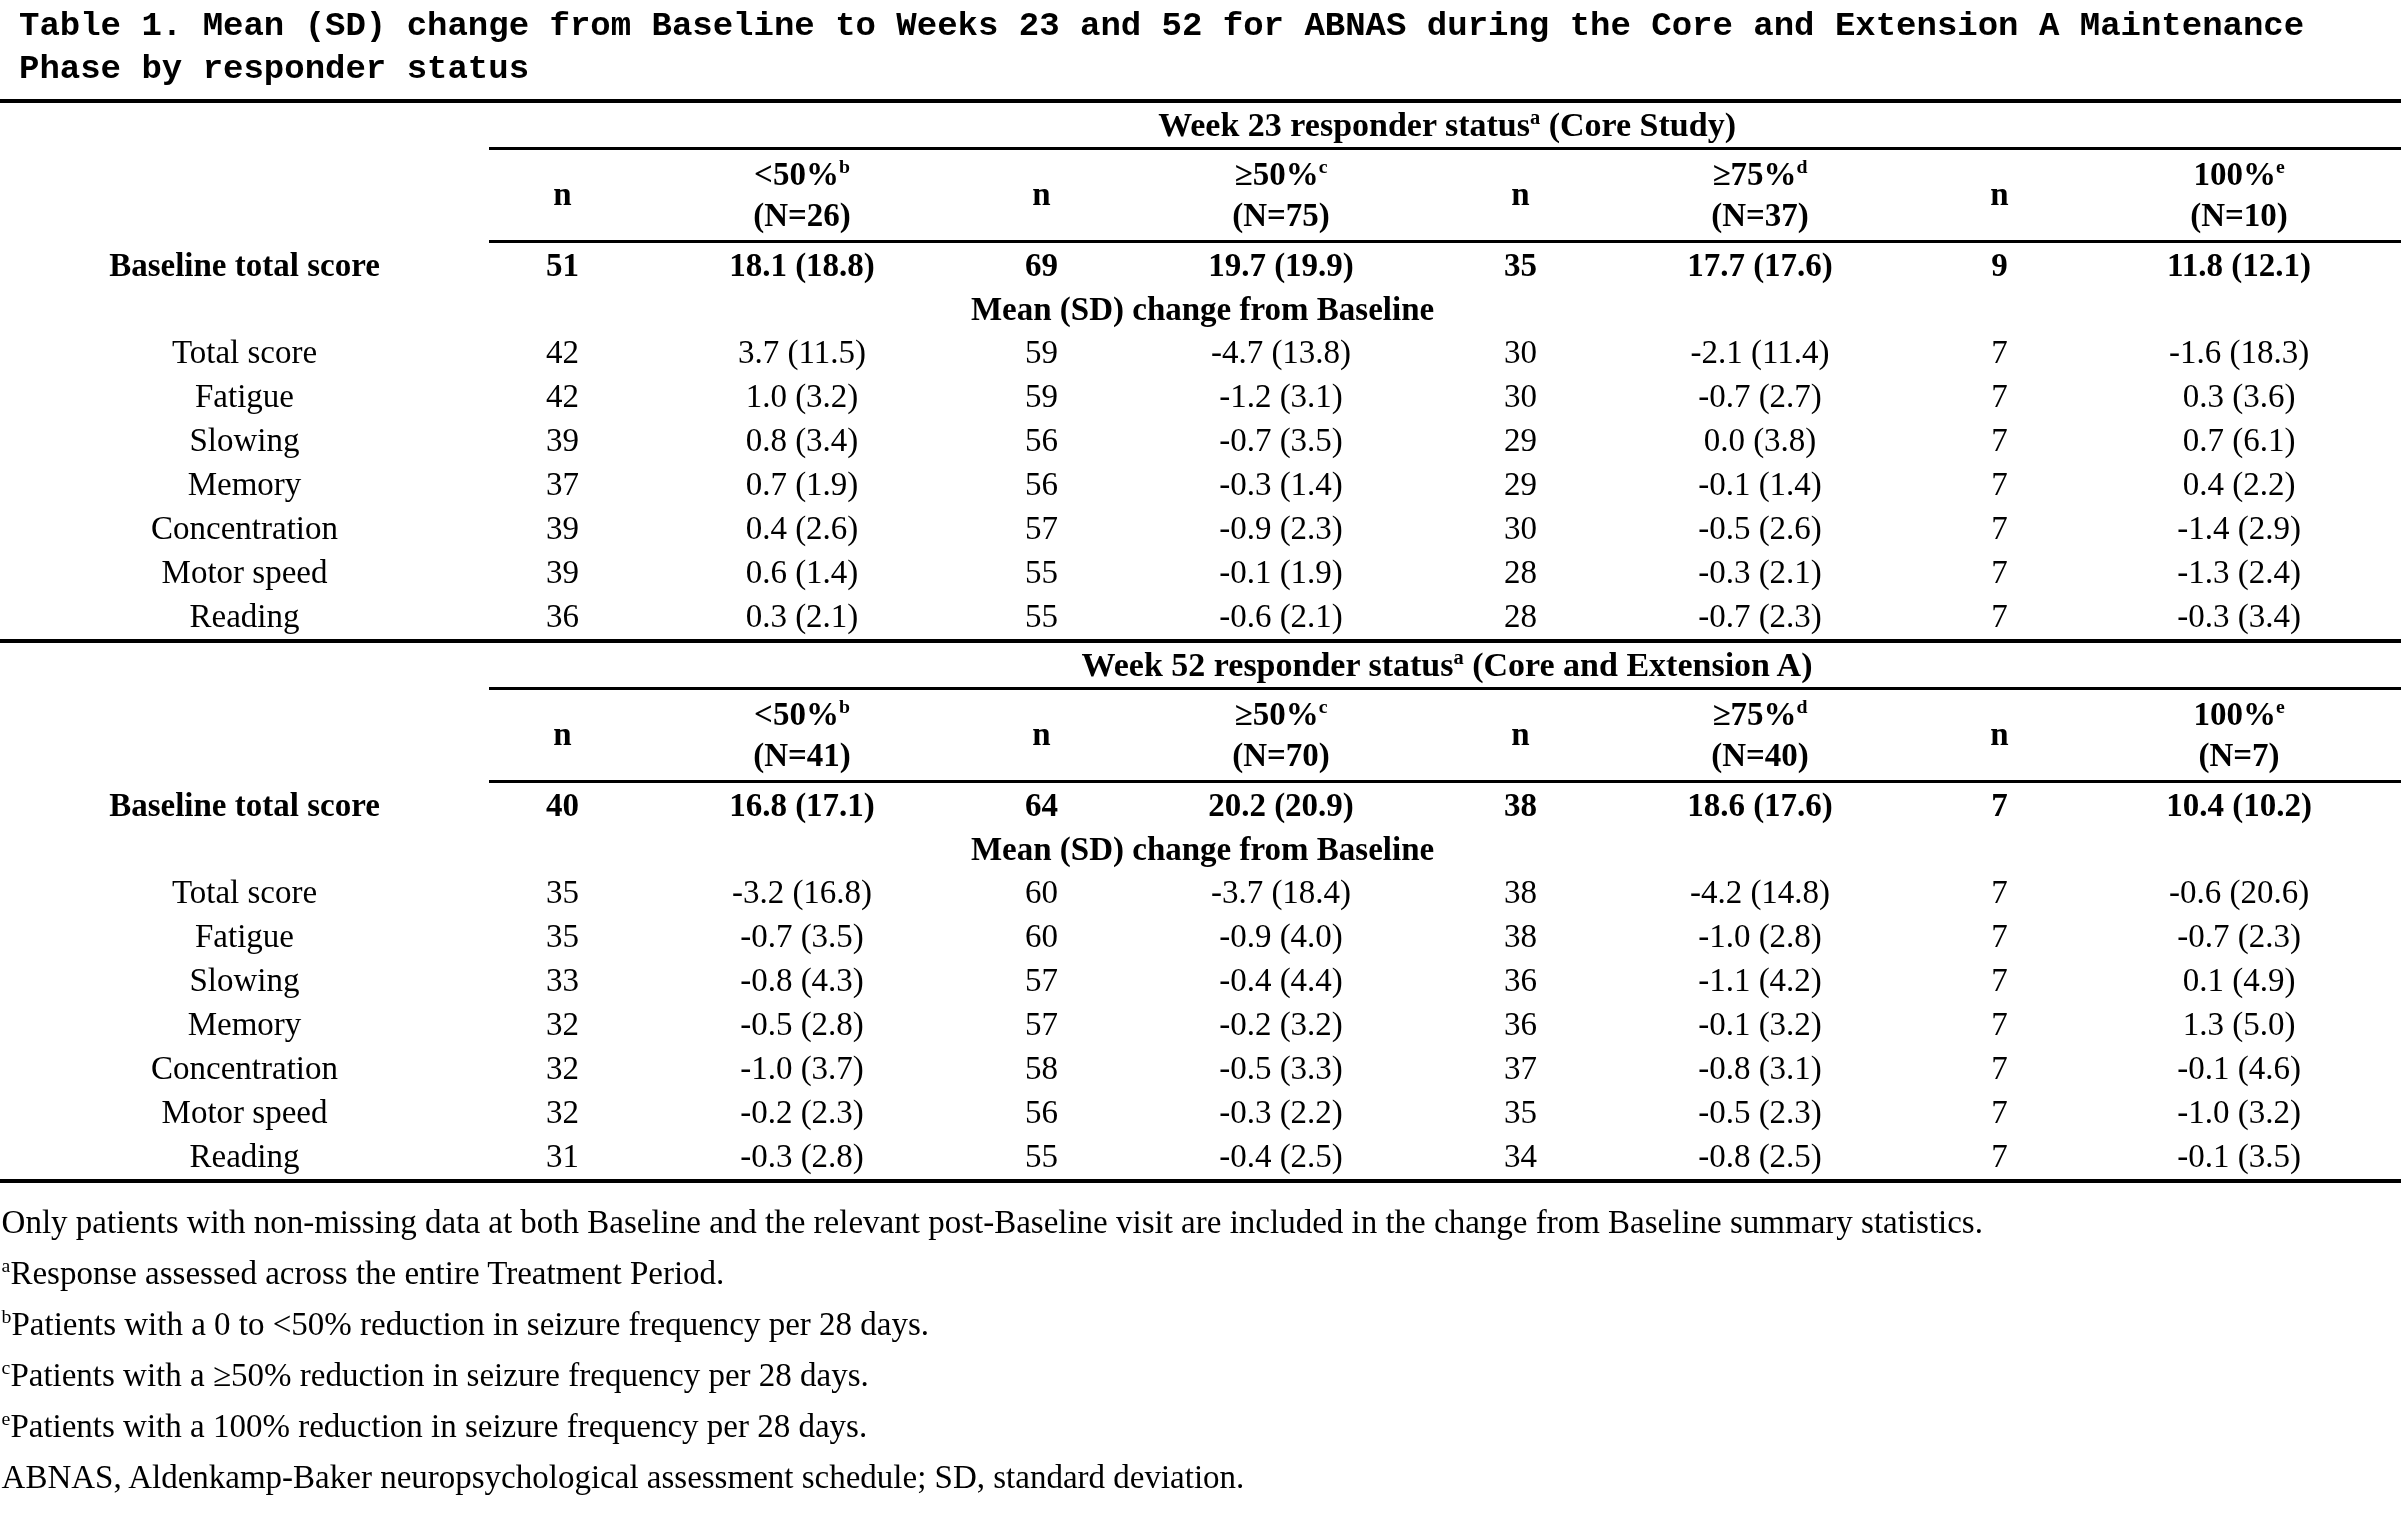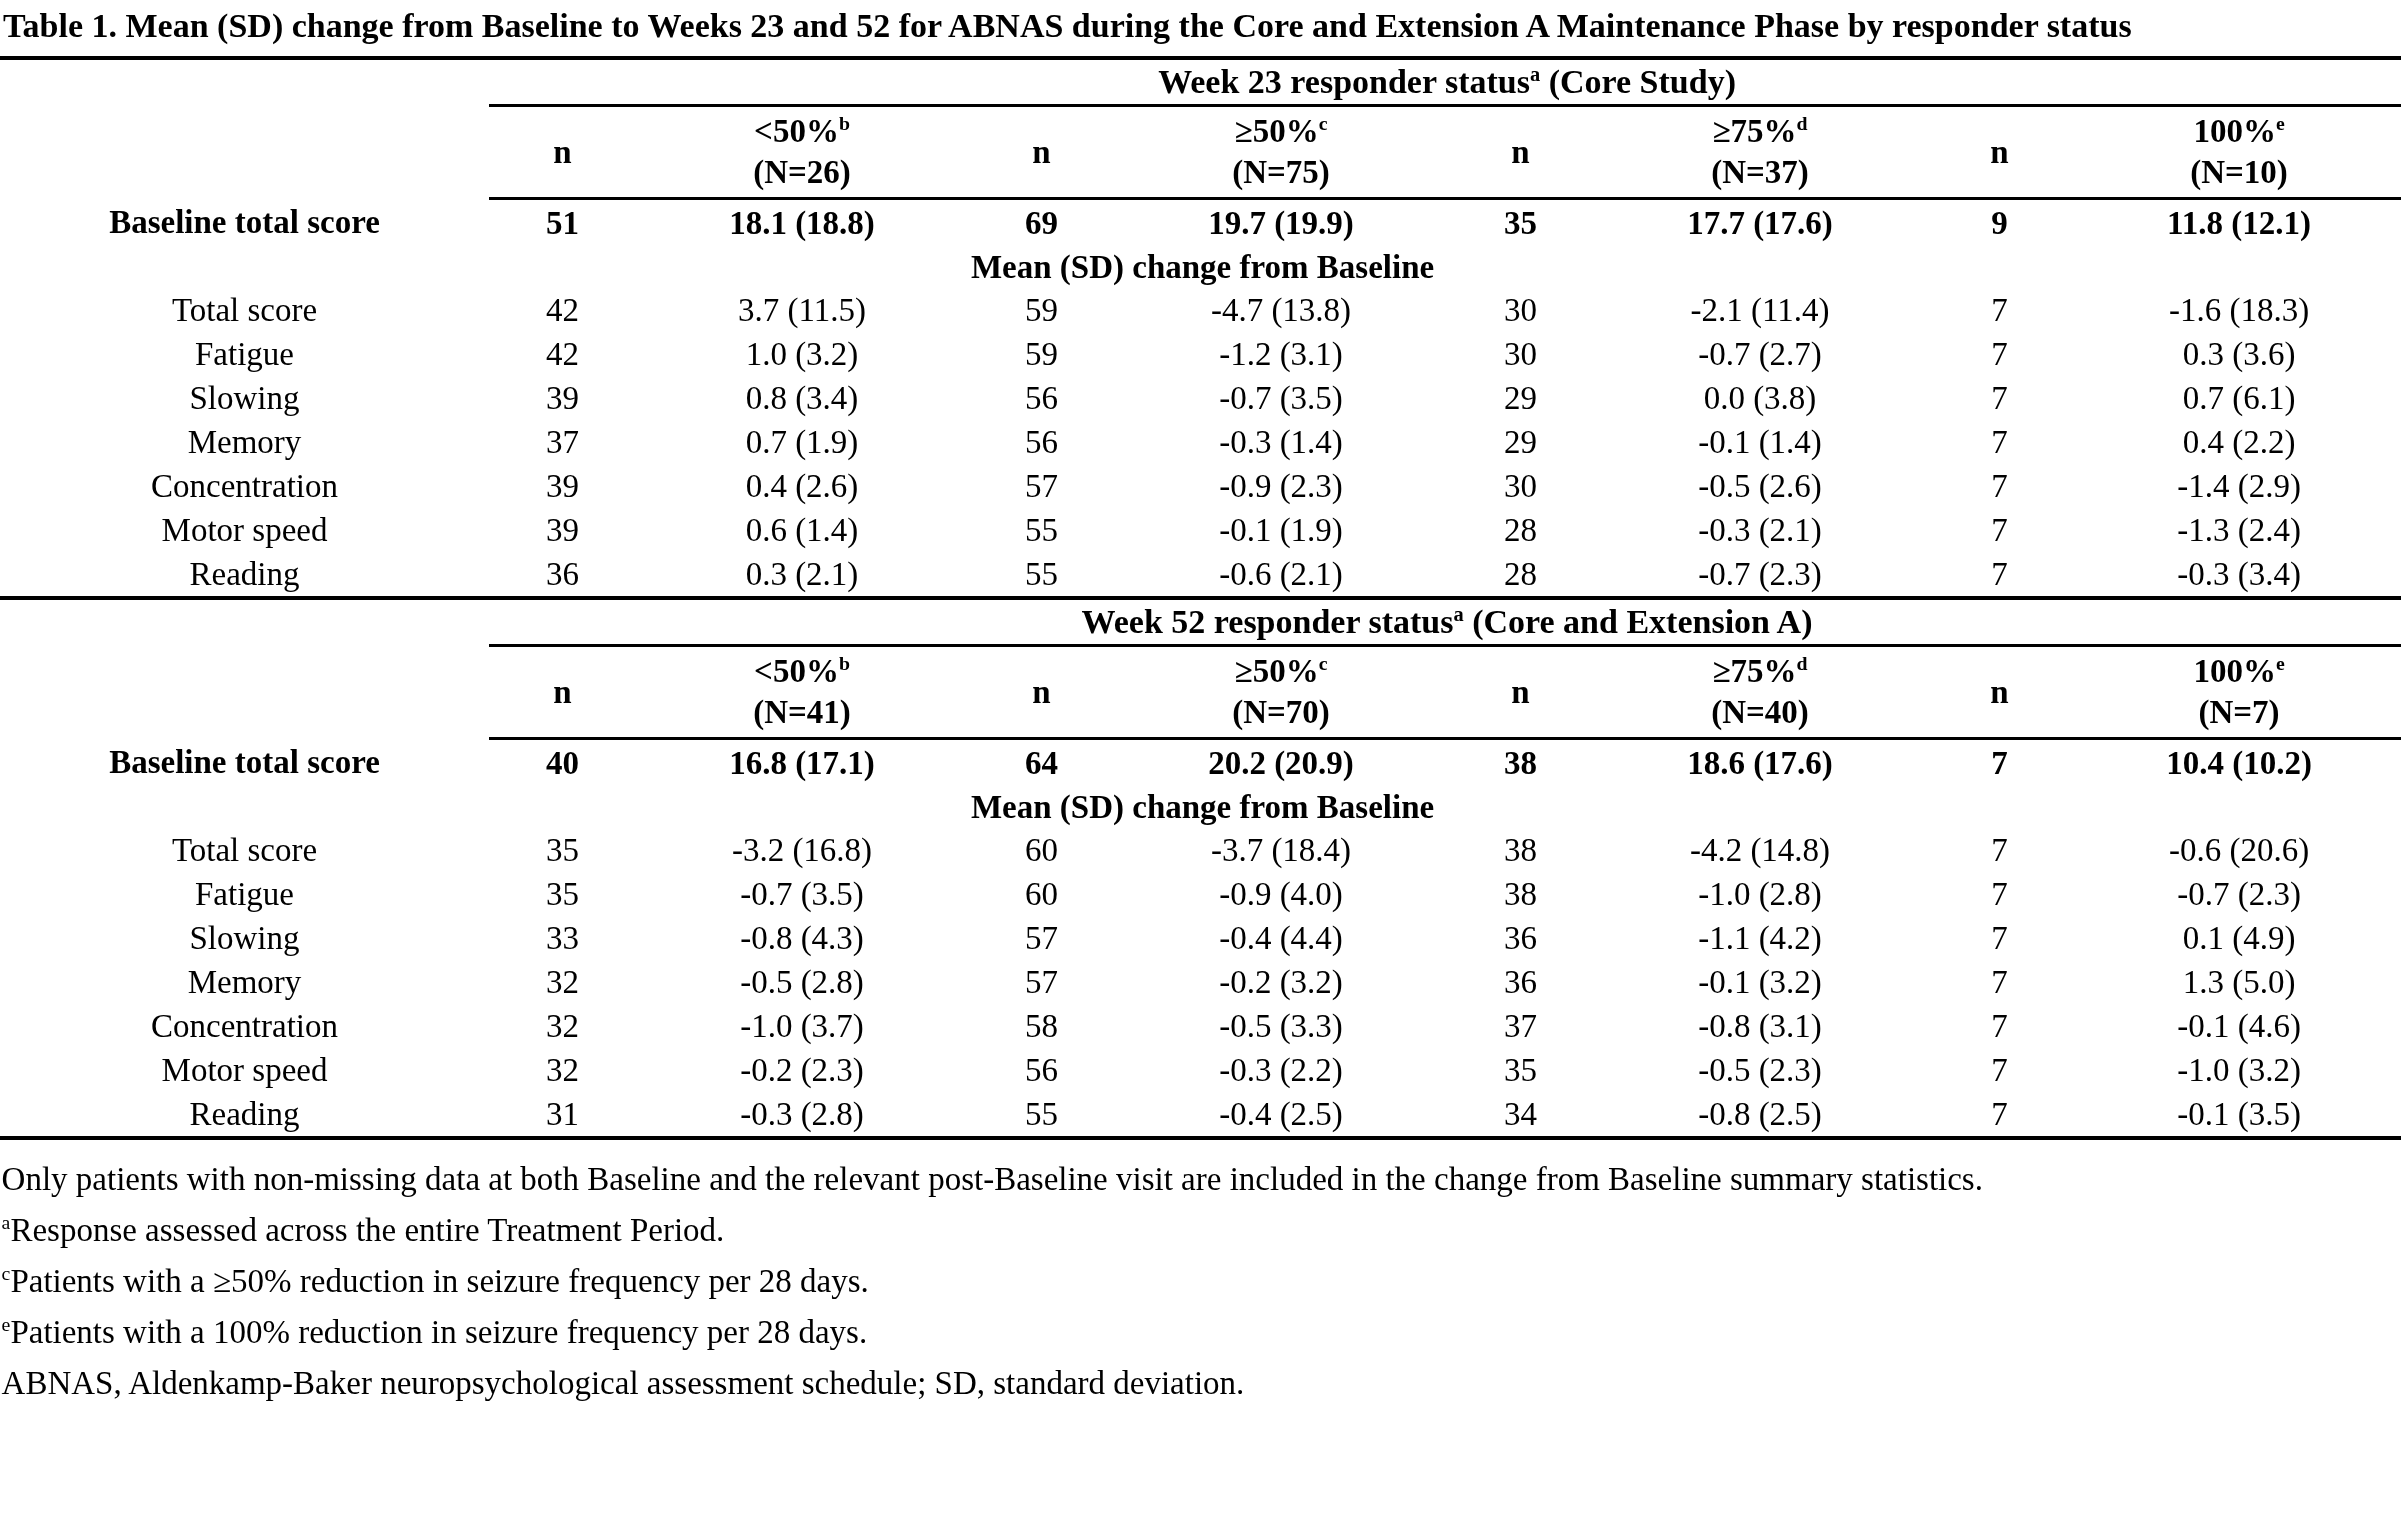--- a/index.html
+++ b/index.html
@@ -11,21 +11,22 @@
     color: #000000;
     font-family: "Liberation Serif", serif;
     overflow: hidden;
     box-sizing: border-box;
     padding-top: 4.9px;
   }
   .title {
     font-weight: bold;
     font-size: 34px;
     line-height: 1.26;
-    padding-left: 3px;
+    padding-left: 19px;
+    font-family: Liberation Mono, monospace;
   }
   table.abnas {
     border-collapse: collapse;
     table-layout: fixed;
     width: 2401px;
     margin-top: 8.1px;
   }
   table.abnas td {
     padding: 0;
     text-align: center;
@@ -306,19 +307,20 @@
           <td class="vcol bb5">-0.8 (2.5)</td>
           <td class="ncol bb5">7</td>
           <td class="vcol bb5">-0.1 (3.5)</td>
         </tr>
       </tbody>
   </table>
 
   <div class="fnotes" id="footnotes">
       <div class="fnote"><span>Only patients with non-missing data at both Baseline and the relevant post-Baseline visit are included in the change from Baseline summary statistics.</span></div>
       <div class="fnote"><sup>a</sup><span>Response assessed across the entire Treatment Period.</span></div>
+      <div class="fnote"><sup>b</sup><span>Patients with a 0 to &lt;50% reduction in seizure frequency per 28 days.</span></div>
       <div class="fnote"><sup>c</sup><span>Patients with a ≥50% reduction in seizure frequency per 28 days.</span></div>
       <div class="fnote"><sup>e</sup><span>Patients with a 100% reduction in seizure frequency per 28 days.</span></div>
       <div class="fnote"><span>ABNAS, Aldenkamp-Baker neuropsychological assessment schedule; SD, standard deviation.</span></div>
     </div>
 
 </div>
 
 
 </body></html>

